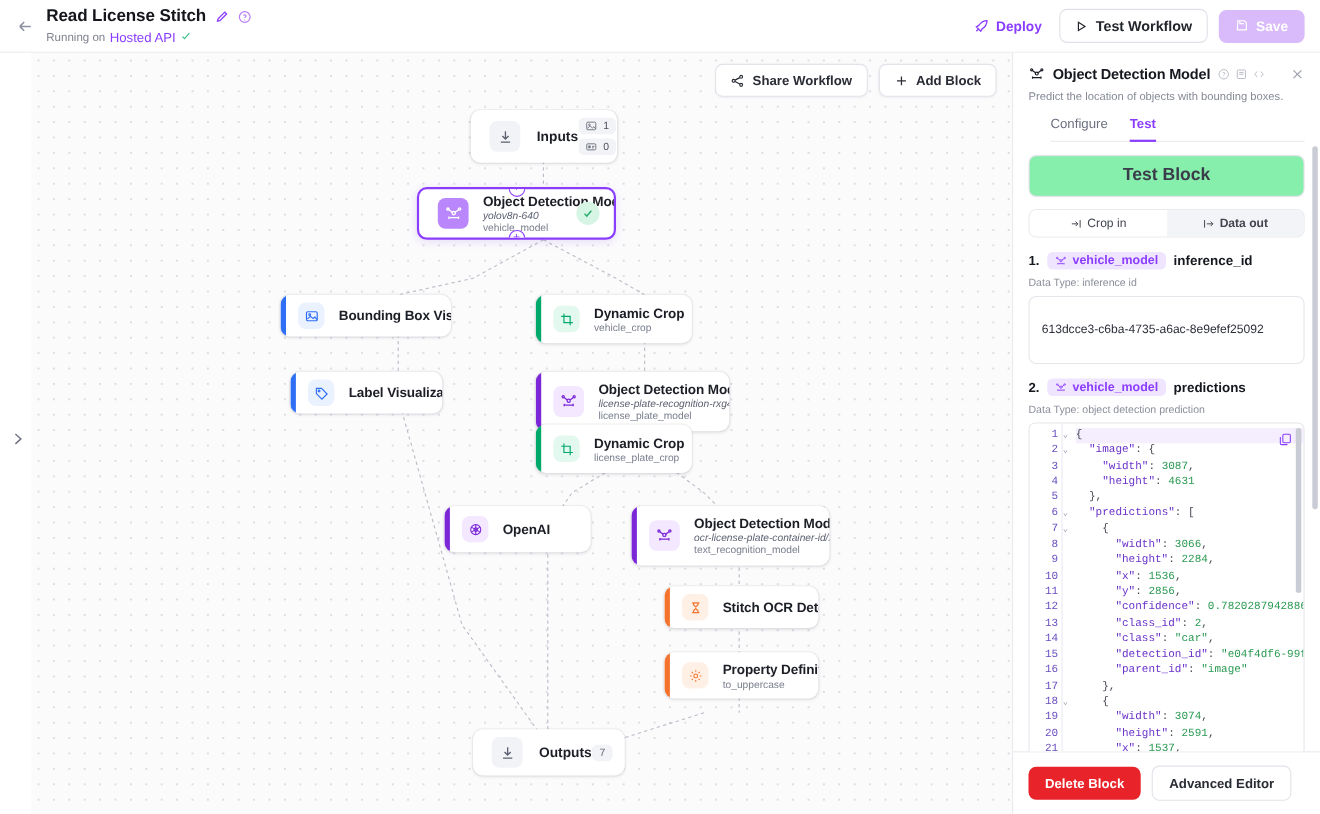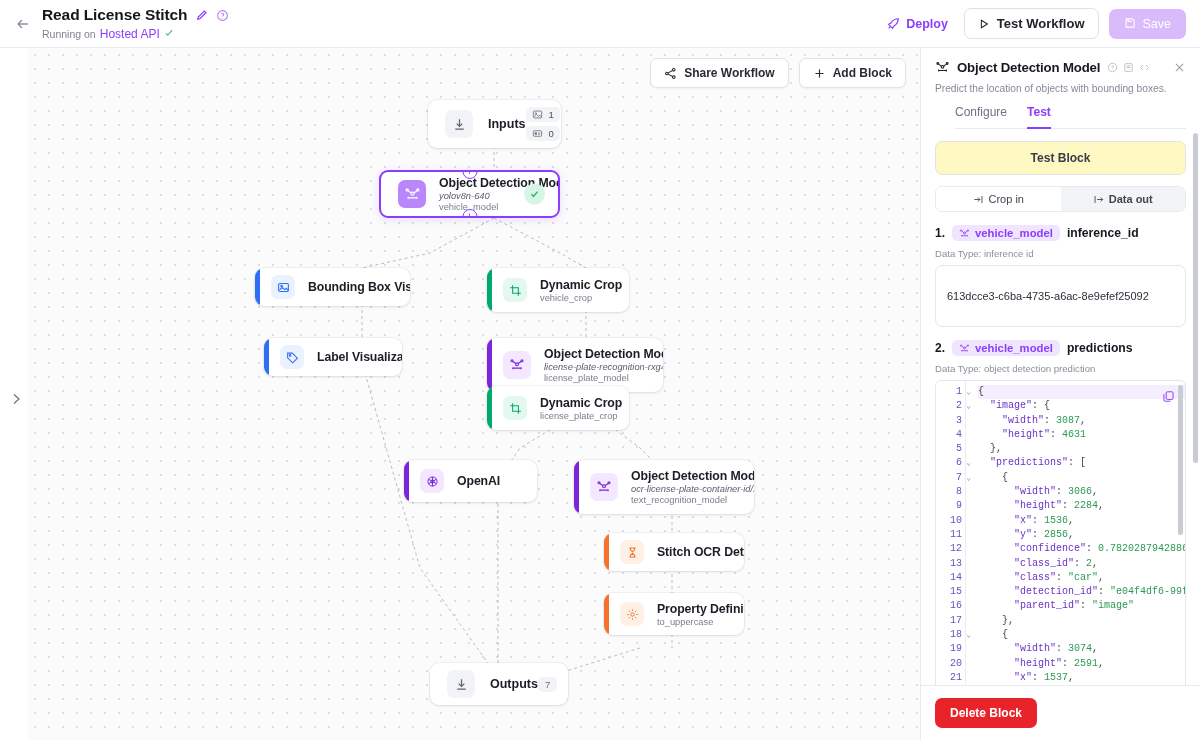--- a/index.html
+++ b/index.html
@@ -42,21 +42,21 @@
   }
   .test-wf-btn {
     display: flex; align-items: center; gap: 7px;
     border: 1px solid #dfe1e7; border-radius: 7px;
     padding: 7px 13px; font-size: 13px; font-weight: 600; color: #22242c;
     background: #fff; cursor: pointer;
   }
   .save-btn {
     display: flex; align-items: flex-start; gap: 7px;
     background: #d9bbfb; color: #ffffff; border-radius: 7px;
-    padding: 8px 15px; font-size: 12.5px; font-weight: 400; cursor: pointer;
+    padding: 8px 15px; font-size: 12.5px; font-weight: 700; cursor: pointer;
   }
 
   
   .canvas {
     position: absolute; top: 48px; left: 0; width: 920px; height: 692px;
     background-color: #fbfbfc;
     background-image: radial-gradient(#dcdde3 1px, transparent 1px);
     background-size: 14px 14px;
     overflow: hidden;
   }
@@ -156,22 +156,22 @@
   .panel-desc { font-size: 10.2px; color: #868a96; margin-top: 8px; }
   .tabs { display: flex; gap: 20px; margin-top: 11px; border-bottom: 1px solid #e9eaee; margin-left: 20px; }
   .tab {
     font-size: 12px; color: #6d7181; padding-bottom: 8px; cursor: pointer;
     border-bottom: 2px solid transparent; margin-bottom: -1px;
   }
   .tab.active { color: #8b3dff; font-weight: 600; border-bottom-color: #8b3dff; }
 
   .panel-body { flex: 1; overflow: hidden; position: relative; padding: 12px 14px 0 14px; }
   .test-block-btn {
-    width: 100%; border: 1px solid #e2e3e9; border-radius: 7px; background: #fef9c3;
-    padding: 9px 0; text-align: center; font-size: 12px; font-weight: 600; color: #3a3d49;
+    width: 100%; border: 1px solid #e2e3e9; border-radius: 7px; background: #86efac;
+    padding: 9px 0; text-align: center; font-size: 16px; font-weight: 600; color: #3a3d49;
     cursor: pointer;
   }
   .seg {
     display: flex; margin-top: 11px; border: 1px solid #e9eaee; border-radius: 7px; overflow: hidden;
   }
   .seg-item {
     flex: 1; text-align: center; padding: 6px 0; font-size: 11px; color: #42454f;
     display: flex; align-items: center; justify-content: center; gap: 5px; cursor: pointer; background: #fff;
   }
   .seg-item.active { background: #f3f4f7; font-weight: 600; }
@@ -673,15 +673,16 @@
             </svg>
           </span>
           <div class="code-vscroll"></div>
 
         </div>
       </div>
     </div>
 
     <div class="panel-foot">
       <div class="del-btn">Delete Block</div>
+      <div class="adv-btn">Advanced Editor</div>
     </div>
   </div>
 </div>
 
 </body></html>

